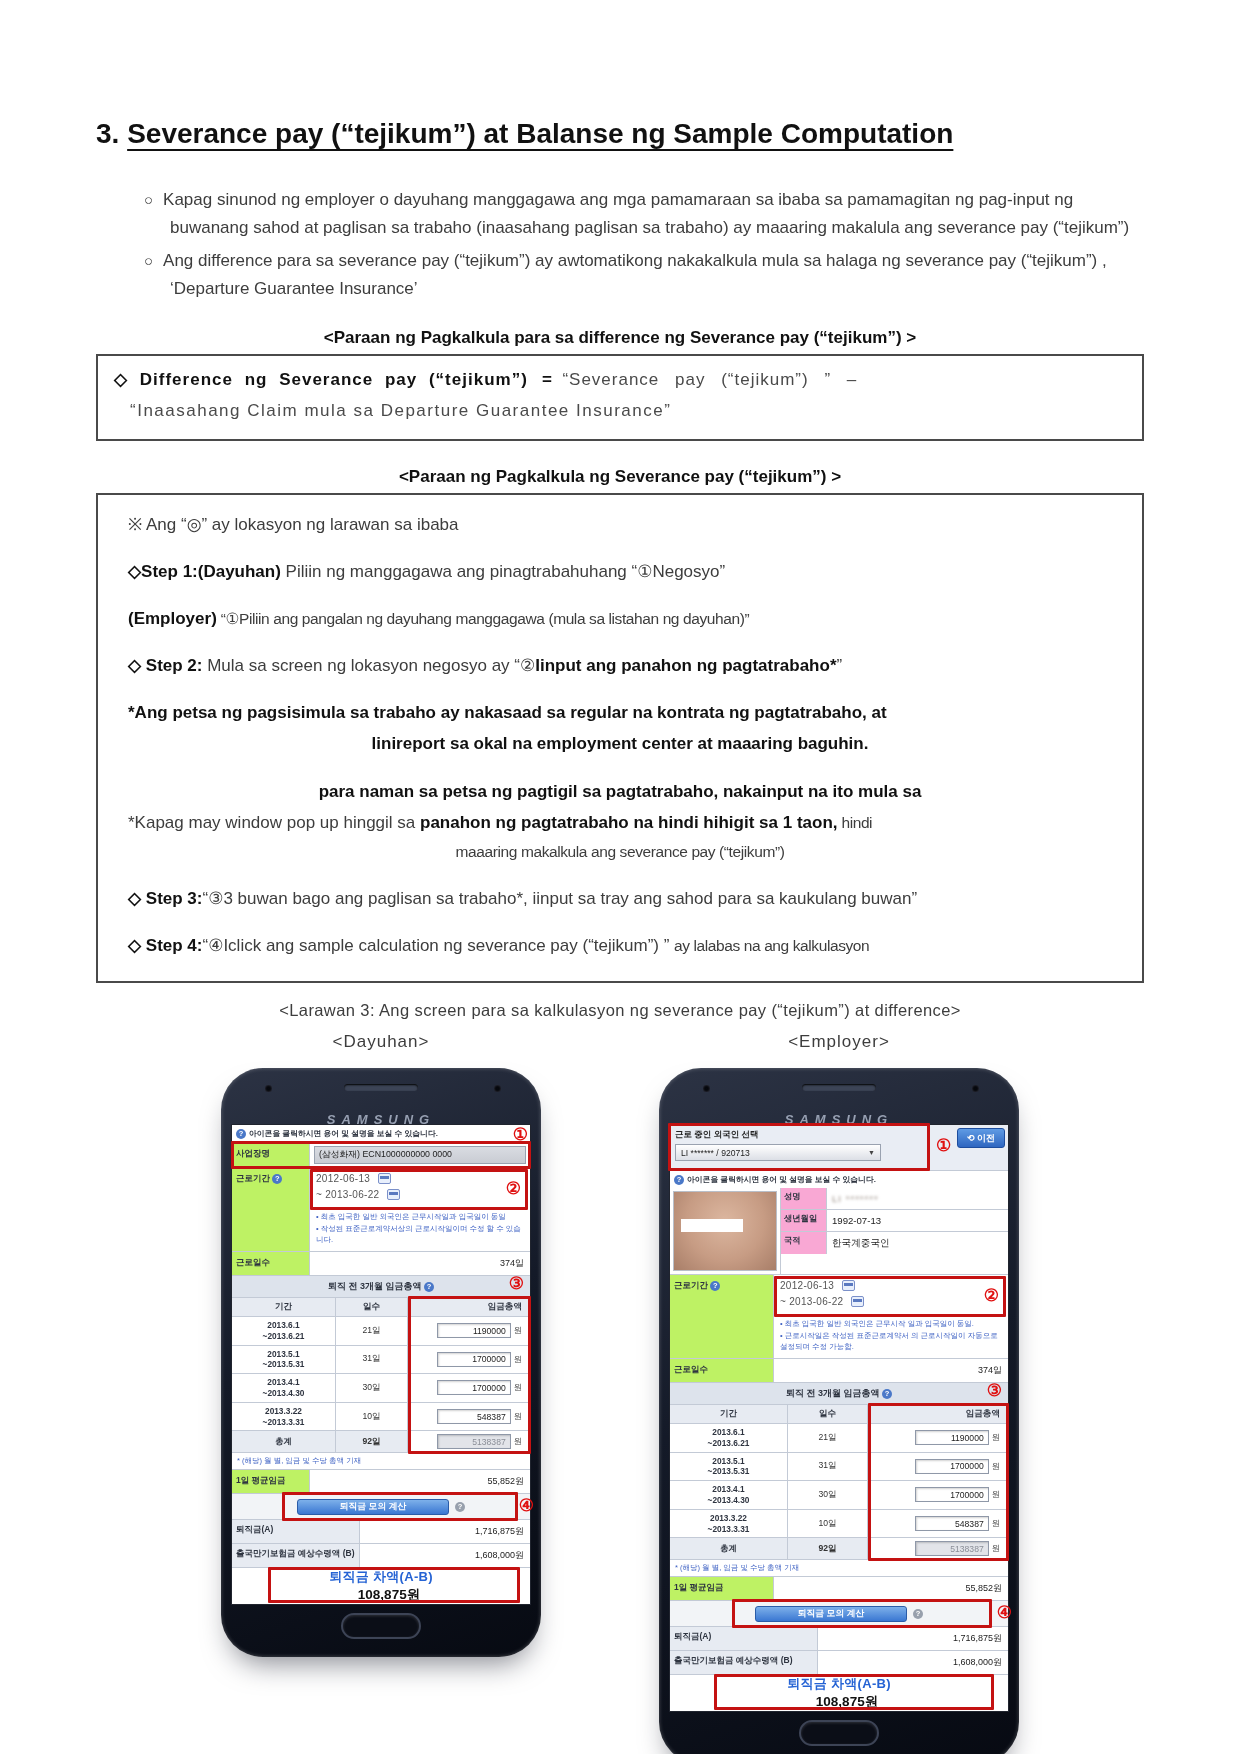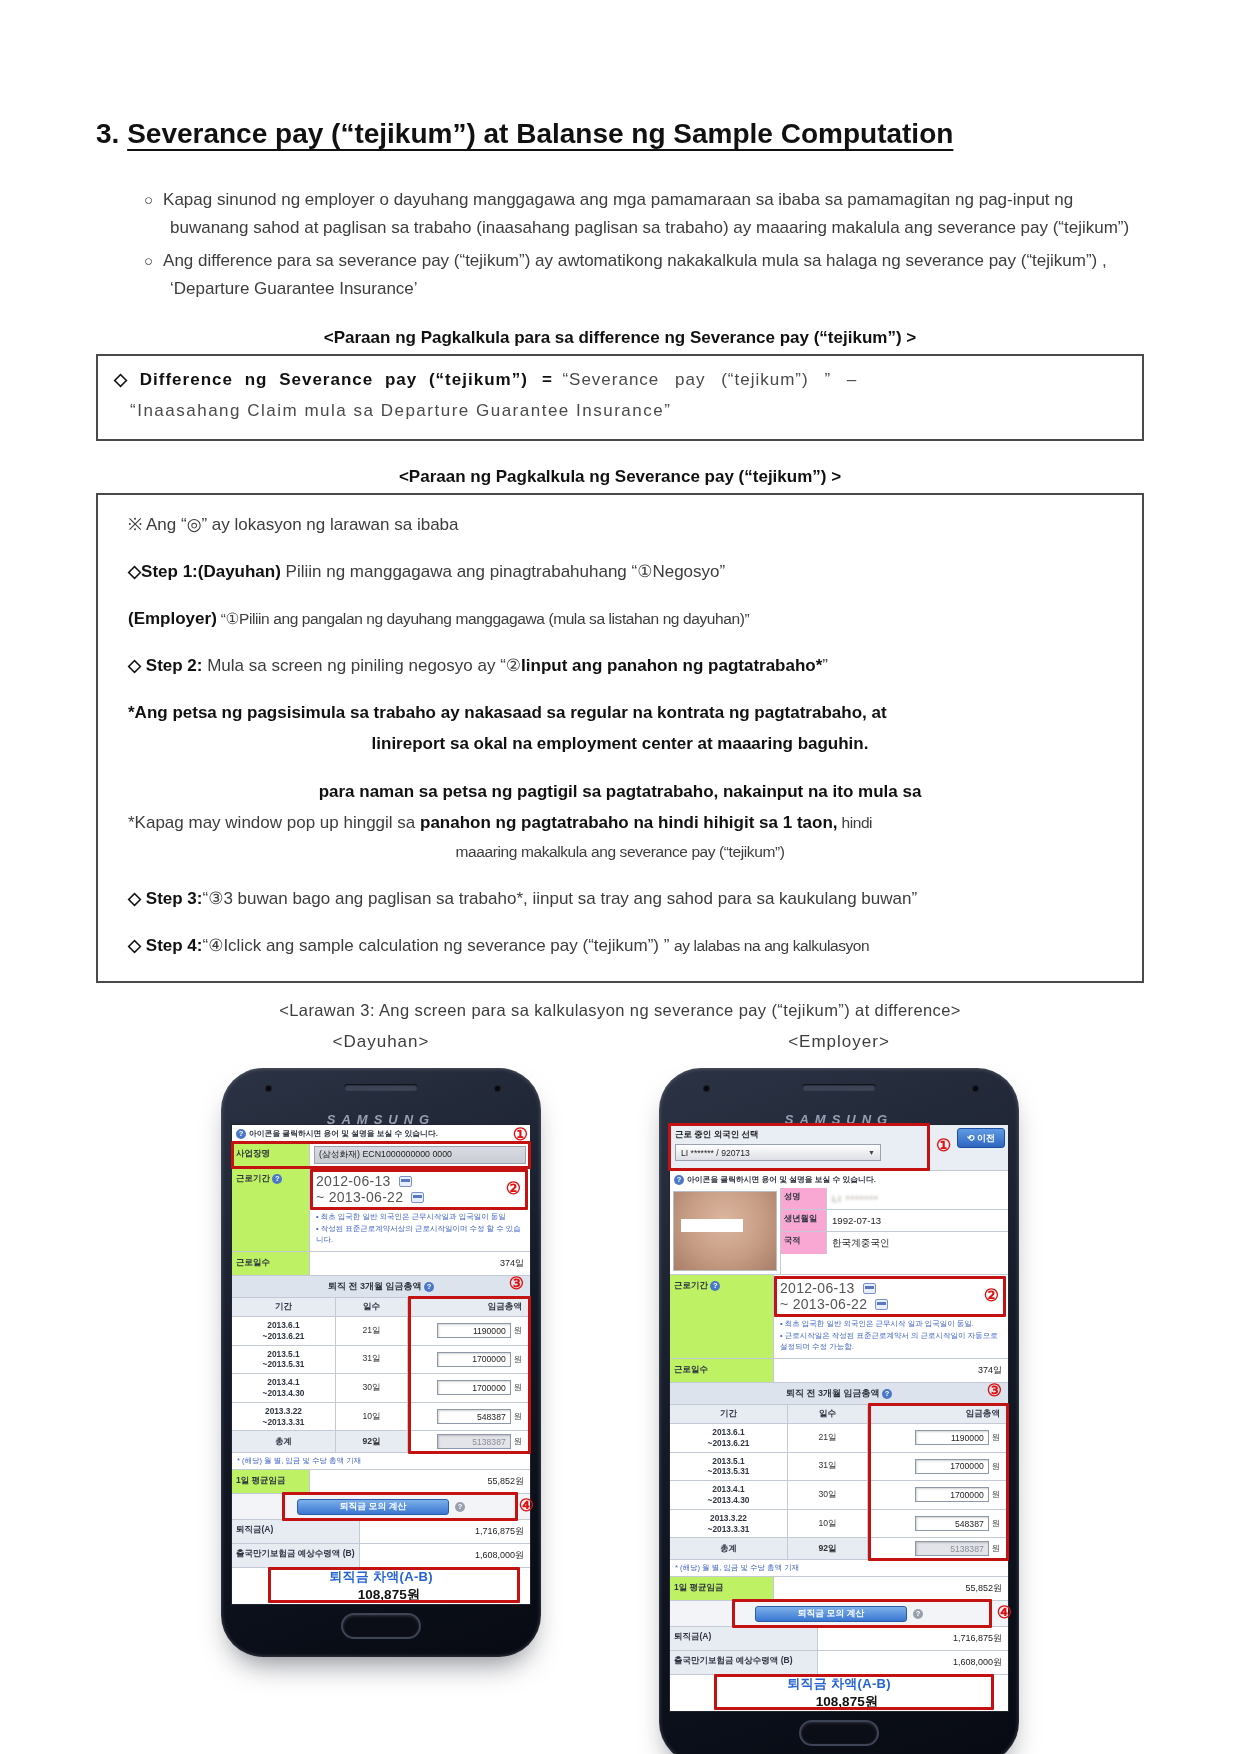--- a/index.html
+++ b/index.html
@@ -54,21 +54,21 @@
   .frow { position:relative; display:flex; border-bottom:1px solid #c3cad6; background:#fff; }
   .frow.first { border-top:1px solid #c3cad6; }
   .flbl { width:78px; background:#bef264; font-weight:bold; padding:5px 4px; border-right:1px solid #c3cad6; font-size:8.5px; color:#2e3440; }
   .sR .flbl { width:104px; }
   .flbl2 { width:128px; background:#e7ebf2; font-weight:bold; padding:4px; border-right:1px solid #c3cad6; font-size:8.5px; color:#2e3440; }
   .sR .flbl2 { width:148px; }
   .fval { flex:1; padding:3px 4px; }
   .fval.pad { padding:5px 6px; font-size:9px; color:#222;text-align:right; }
   .ginput { background:linear-gradient(#d9dce2,#c9ccd3); border:1px solid #9aa2b0; padding:2px 4px; font-size:8.8px; color:#222; }
   .dates { position:relative; padding:2px 2px 4px; }
-  .dline { display:flex; align-items:center; height:16px; font-size:14px; color:#555; letter-spacing:.3px; }
+  .dline { display:flex; height:16px; font-size:10px; color:#555; letter-spacing:.3px; }
   .cal { position:relative; width:13px; height:11px; border:1px solid #7b90c9; background:#e8effc; border-radius:2px; margin-left:8px; display:inline-block; }
   .cal::before { content:""; position:absolute; left:1px; right:1px; top:2px; height:3px; background:#5a79c0; }
   .bnotes { color:#3f62c4; font-size:7.5px; line-height:1.55; padding:2px; }
   .sect { position:relative; background:#dde3ec; border-bottom:1px solid #c3cad6; text-align:center; font-weight:bold;
           font-size:9px; color:#2e3440; padding:4px 0; }
   .tblB { position:relative; }
   .trow { display:flex; border-bottom:1px solid #c3cad6; }
   .tc { padding:3px 4px; border-right:1px solid #c3cad6; display:flex; flex-direction:column; justify-content:center; align-items:center; text-align:center; }
   .tc:last-child { border-right:none; }
   .c1 { width:104px; font-weight:bold; color:#2e3440; font-size:8.3px; line-height:1.3; }
@@ -147,21 +147,21 @@
       </div>
       <div class="l2">“Inaasahang Claim mula sa Departure Guarantee Insurance”</div>
     </div>
 
     <div class="chead">&lt;Paraan ng Pagkalkula ng Severance pay (“tejikum”)  &gt;</div>
 
     <div class="box box2">
       <div class="para">※ Ang “◎”  ay lokasyon ng larawan sa ibaba</div>
       <div class="para"><span class="b">◇Step 1:(Dayuhan)</span><span> Piliin ng manggagawa ang pinagtrabahuhang “①Negosyo”</span></div>
       <div class="para"><span class="b">(Employer)</span><span class="cn"> “①Piliin ang pangalan ng dayuhang manggagawa (mula sa listahan ng dayuhan)”</span></div>
-      <div class="para"><span class="b">◇ Step 2:</span><span> Mula sa screen ng piniling negosyo ay “②</span><span class="b">Iinput ang panahon ng pagtatrabaho*</span><span>”</span></div>
+      <div class="para"><span class="b">◇ Step 2:</span><span> Mula sa screen ng lokasyon negosyo ay “②</span><span class="b">Iinput ang panahon ng pagtatrabaho*</span><span>”</span></div>
       <div class="para bold-note" style="margin-bottom:4px;">*Ang petsa ng pagsisimula sa trabaho ay nakasaad sa regular na kontrata ng pagtatrabaho, at</div>
       <div class="para bold-note ctr">linireport sa okal na employment center at maaaring baguhin.</div>
       <div class="para bold-note ctr" style="margin-bottom:4px;">para naman sa petsa ng pagtigil sa pagtatrabaho, nakainput na ito mula sa</div>
       <div class="para" style="margin-bottom:4px;"><span>*Kapag may window pop up hinggil sa </span><span class="b">panahon ng pagtatrabaho na hindi hihigit sa 1 taon,</span><span class="cn"> hindi</span></div>
       <div class="para ctr cn">maaaring makalkula ang severance pay (“tejikum”)</div>
       <div class="para"><span class="b">◇ Step 3:</span><span>“③3 buwan bago ang paglisan sa trabaho*, iinput sa tray ang sahod para sa kaukulang buwan”</span></div>
       <div class="para" style="margin-bottom:2px;"><span class="b">◇ Step 4:</span><span>“④Iclick ang sample calculation ng severance pay (“tejikum”) ” </span><span class="cn">ay lalabas na ang kalkulasyon</span></div>
     </div>
 
     <div class="caption">&lt;Larawan 3: Ang screen para sa kalkulasyon ng severance pay (“tejikum”)  at difference&gt;</div>

